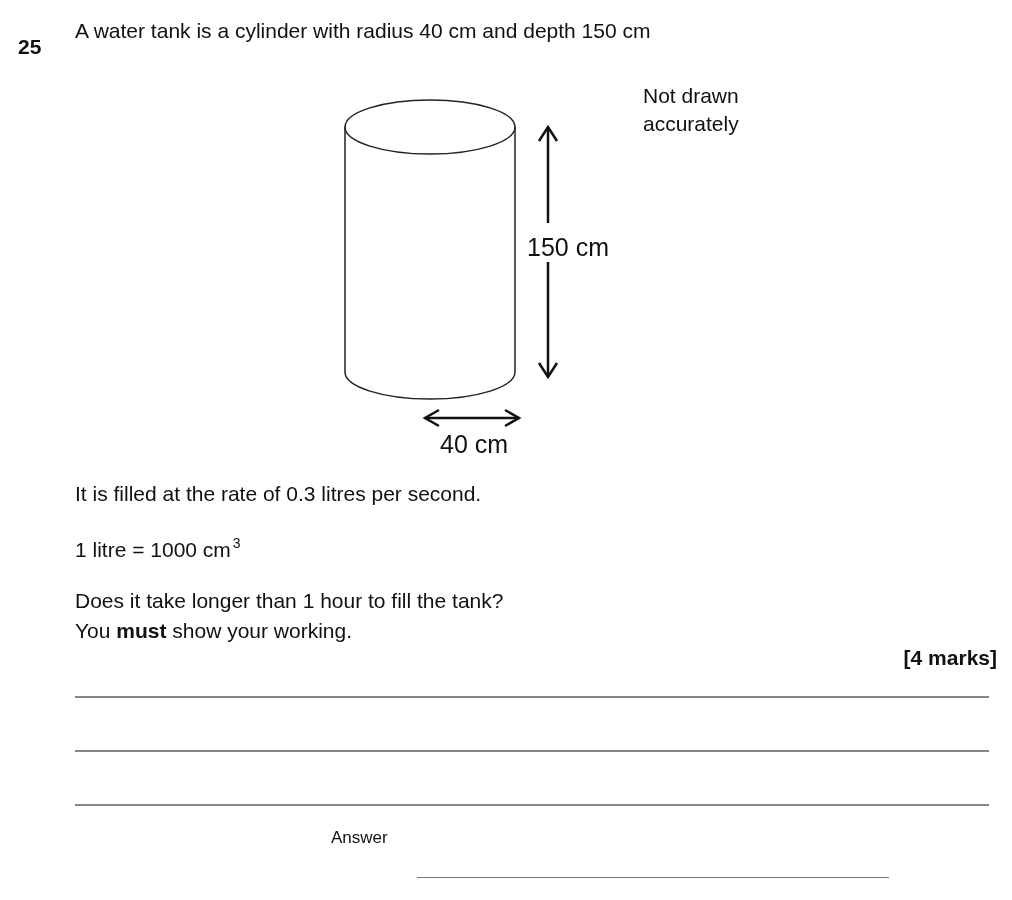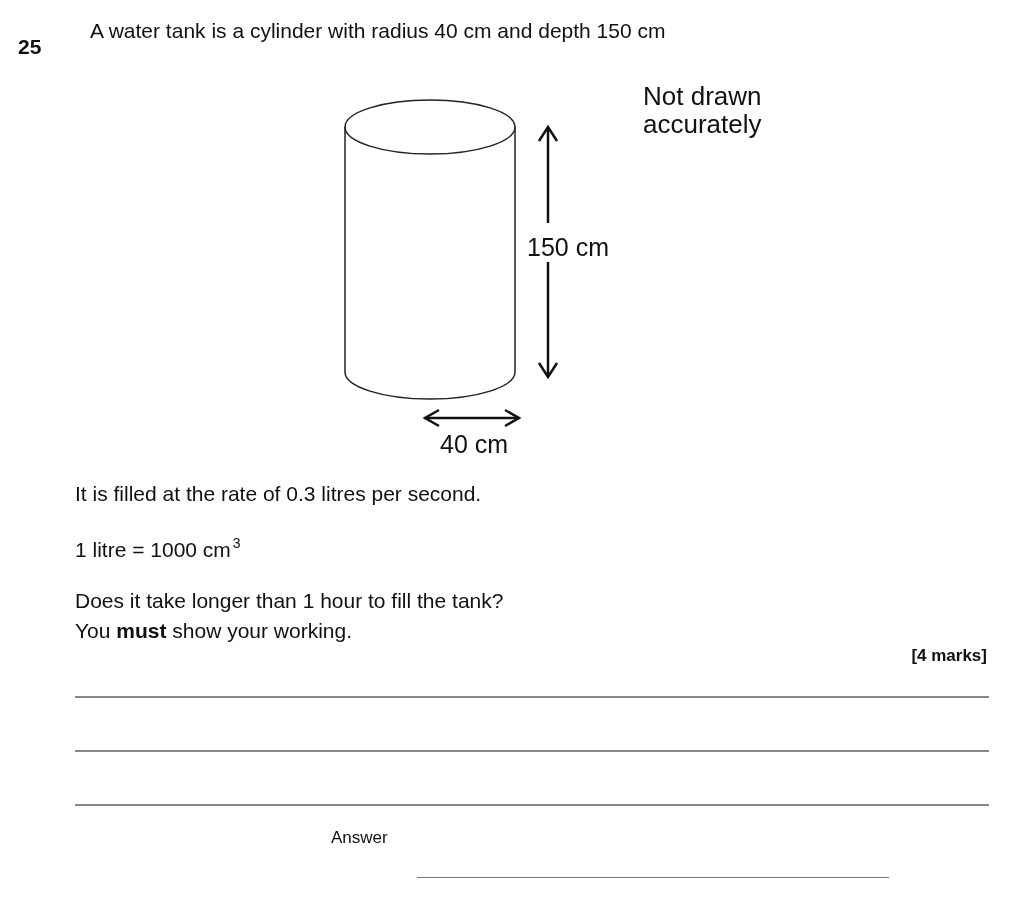--- a/index.html
+++ b/index.html
@@ -1,24 +1,24 @@
 <!DOCTYPE html>
 <html><head>
   <meta charset="utf-8">
   <style>
     html, body { margin: 0; padding: 0; background: #ffffff; }
     body { width: 1012px; height: 900px; position: relative; overflow: hidden;
            font-family: "Liberation Sans", sans-serif; color: #111; }
     .abs { position: absolute; }
     .qnum { left: 18px; top: 19px; font-size: 21px; font-weight: bold; margin-top: 16px; }
-    .qtext { left: 75px; top: 19px; font-size: 21px; margin-left: 15px; }
-    .note { left: 643px; top: 82px; font-size: 26px; line-height: 28px; }
+    .qtext { left: 75px; top: 19px; font-size: 21px; }
+    .note { left: 643px; top: 82px; font-size: 21px; line-height: 28px; }
     .lbl { font-size: 25px; }
     .para { left: 75px; font-size: 21px; }
-    .marks { right: 25px; top: 646px; font-size: 17px; font-weight: bold; }
+    .marks { right: 15px; top: 646px; font-size: 21px; font-weight: bold; }
     .rule { left: 75px; width: 914px; height: 0; border-top: 2px solid #888; }
     .answer-label { left: 331px; top: 828px; font-size: 17px; }
     .answer-line { left: 417px; top: 877px; width: 472px; border-top: 1.5px solid #777; }
     sup { font-size: 14px; vertical-align: 9px; margin-left: 2px; }
     b { font-weight: bold; }
     svg { position: absolute; left: 0; top: 0; }
   </style>
 </head>
 <body>
 

